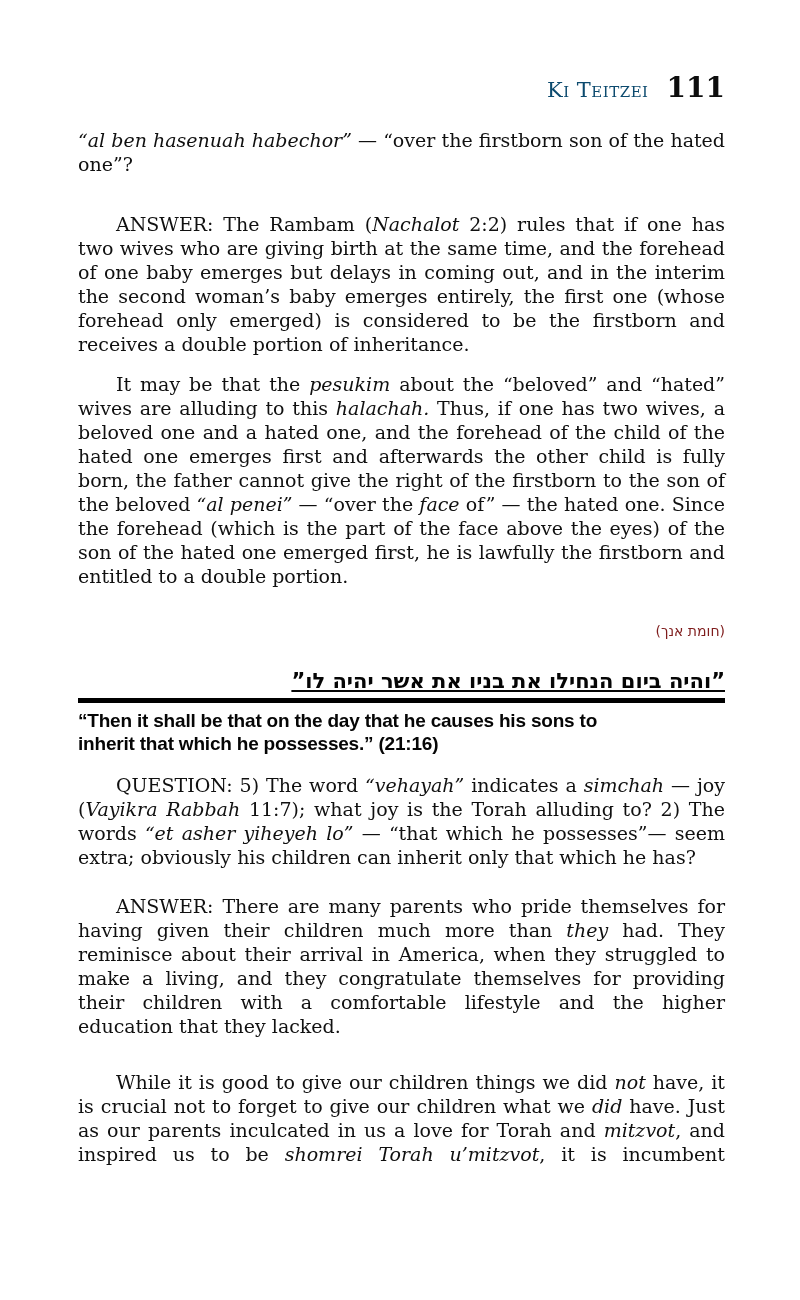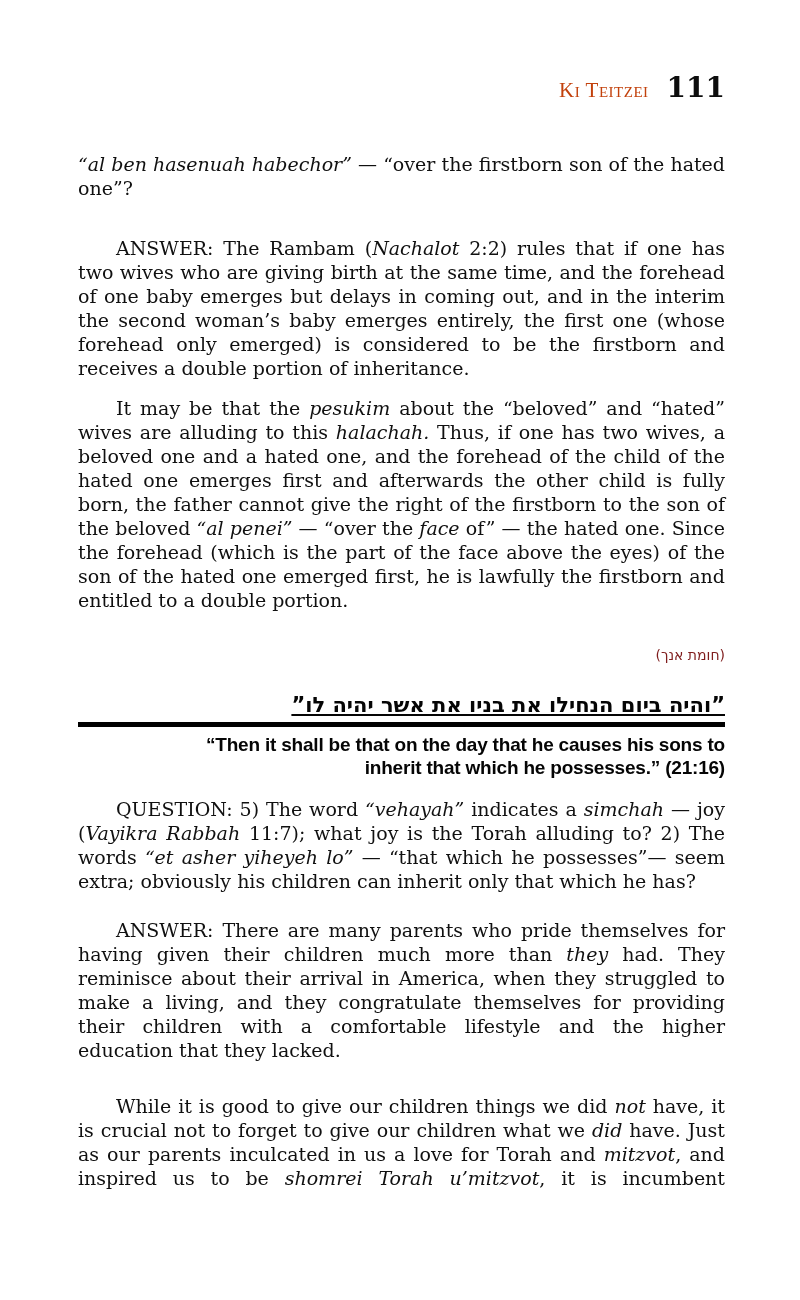--- a/index.html
+++ b/index.html
@@ -30,39 +30,38 @@
   .page-header {
     margin-top: 76px;
     text-align: right;
     line-height: 24px;
     white-space: nowrap;
   }
   .section-title {
     font-variant: small-caps;
     font-size: 21px;
     letter-spacing: 0.5px;
-    color: #c2410c;
-    font-family: Liberation Serif, serif;
+    color: #0c4a6e;
   }
   .page-number {
     font-size: 28px;
     font-weight: bold;
     margin-left: 18px;
     color: #0d0d0d;
   }
   
   .para {
     font-size: 19px;
     line-height: 24px;
     text-align: justify;
     color: #101010;
   }
   .para i { font-style: italic; }
   .para.indent { text-indent: 38px; }
-  .p-first   { margin-top: 48px; }
+  .p-first   { margin-top: 24px; }
   .p-answer1 { margin-top: 36px; }
   .p-pesukim { margin-top: 16px; }
   .p-question{ margin-top: 18px; }
   .p-answer2 { margin-top: 25px; }
   .p-while   { margin-top: 32px; text-align-last: justify; }
   
   .citation {
     margin-top: 34px;
     text-align: right;
     direction: rtl;
@@ -90,21 +89,21 @@
     background: #000000;
   }
   .translation-heading {
     margin-top: 6px;
     font-family: "Liberation Sans", sans-serif;
     font-weight: bold;
     font-size: 19px;
     line-height: 23px;
     letter-spacing: -0.2px;
     color: #050505;
-    text-align: right;
+    text-align: left;
   }
 </style>
 </head>
 <body>
 
 <div class="page">
   <div class="content">
 
     <div class="page-header">
       <span class="section-title">Ki Teitzei</span><span class="page-number">111</span>

